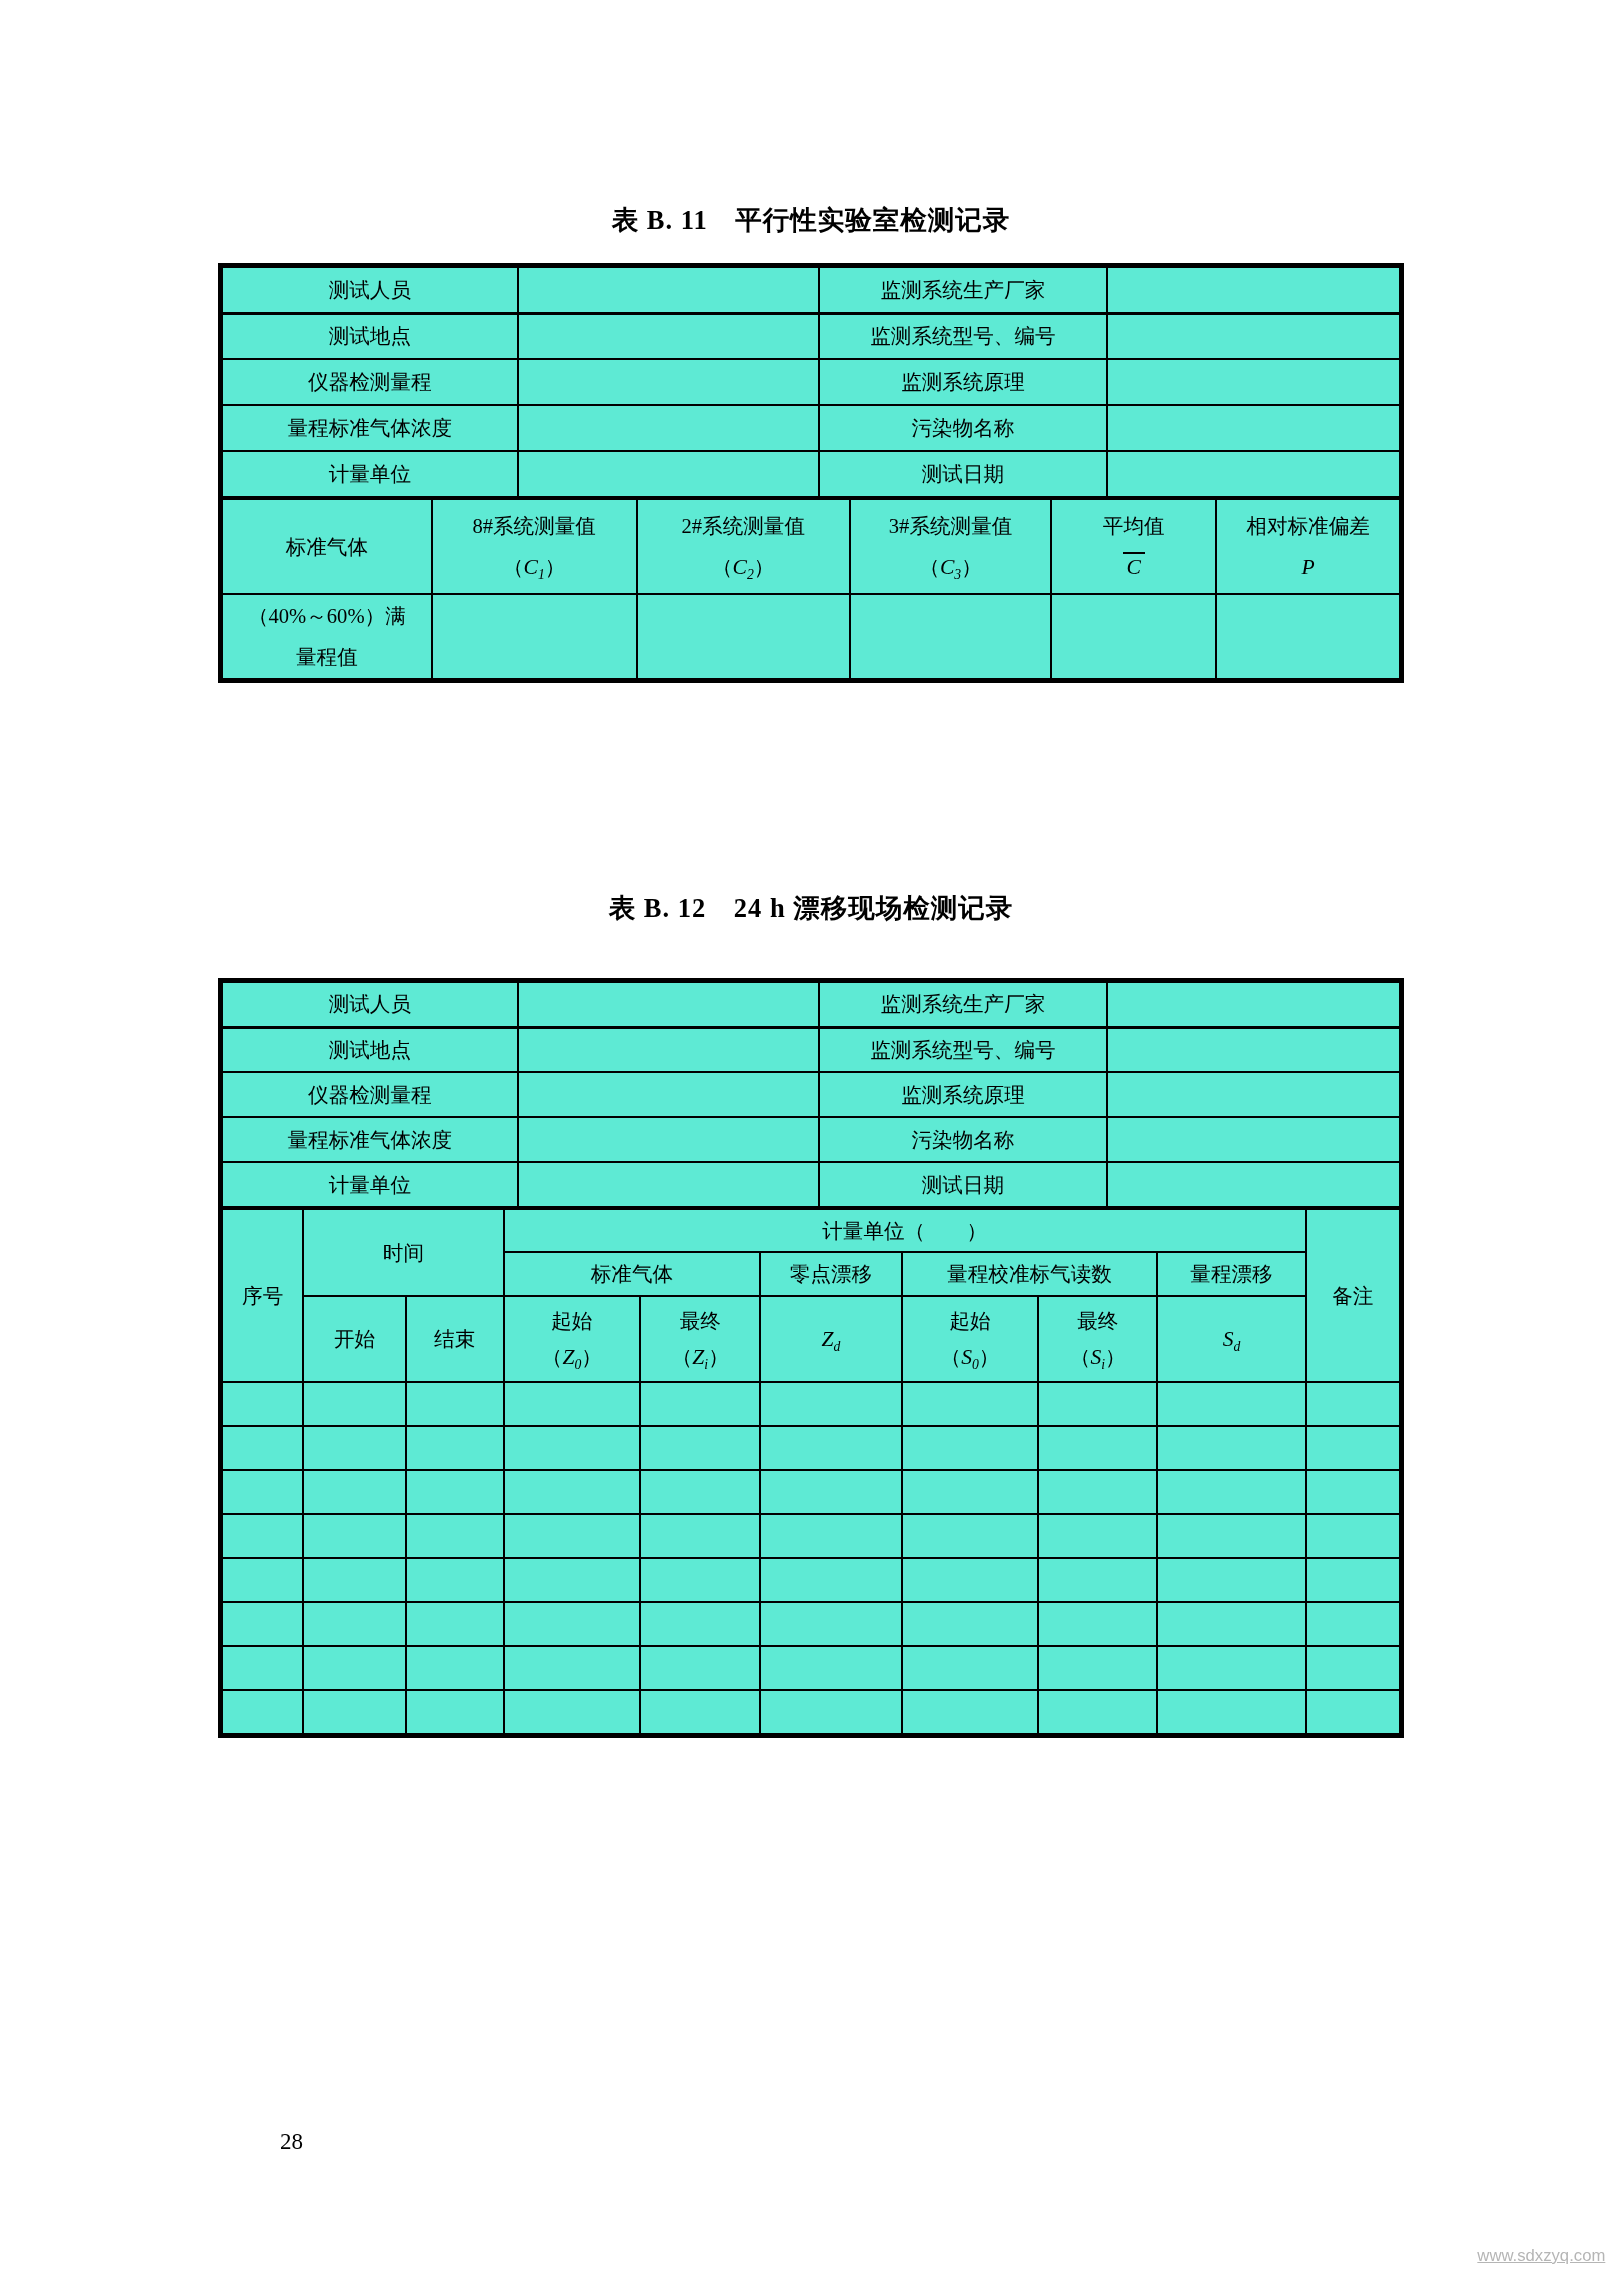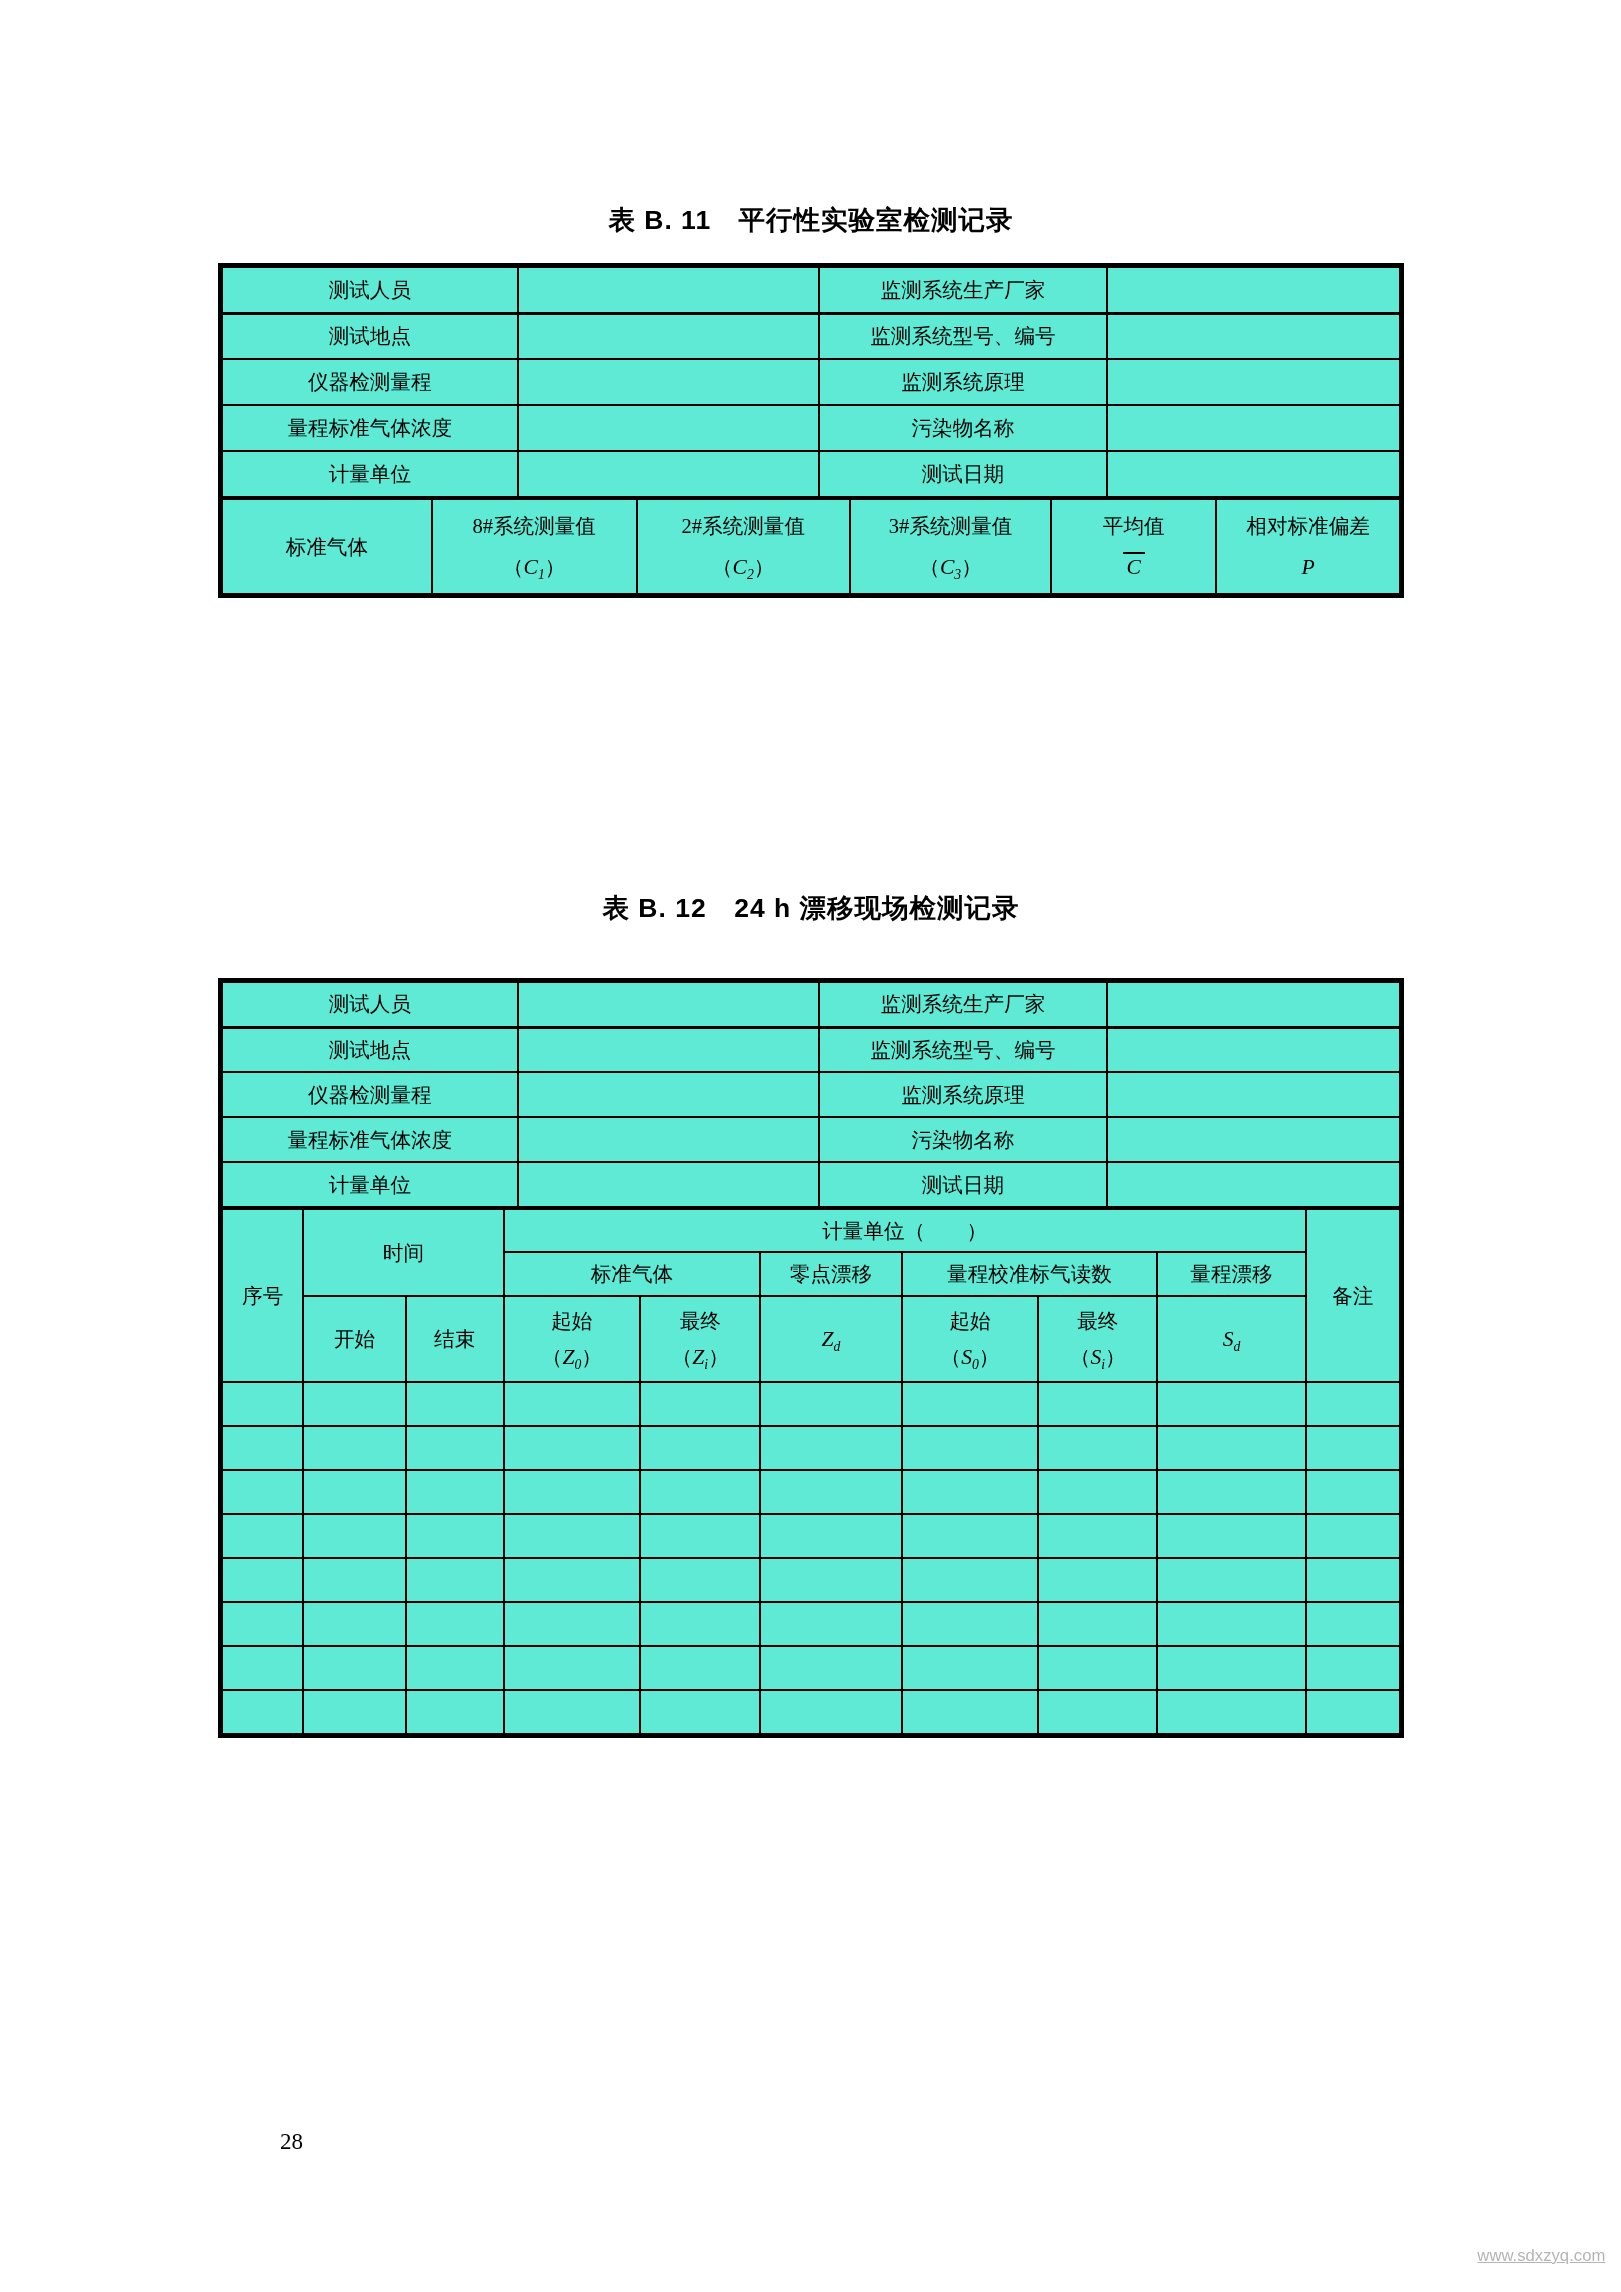--- a/index.html
+++ b/index.html
@@ -4,21 +4,21 @@
 <style>
   html,body { margin:0; padding:0; }
   body {
     width:1621px; height:2293px; position:relative;
     background:#ffffff; color:#000;
     font-family:"Liberation Serif","DejaVu Serif",serif;
   }
   .title {
     position:absolute; left:218px; width:1186px;
     text-align:center; font-weight:bold; font-size:26.5px;
-    font-family:Liberation Sans, sans-serif;
+    font-family:Liberation Serif, serif;
     letter-spacing:1px; white-space:pre;
   }
   .tblwrap {
     position:absolute; left:218px; width:1186px;
     border:3.9px solid #000; box-sizing:border-box; background:#5eead4;
   }
   table { width:100%; border-collapse:collapse; table-layout:fixed; }
   td {
     border:2px solid #000; padding:0; text-align:center; vertical-align:middle;
     font-size:20.6px; overflow:hidden;
@@ -115,20 +115,31 @@
             <div class="l"><span>（</span><i>C</i><sub>3</sub><span>）</span></div>
           </td>
           <td>
             <div class="l">平均值</div>
             <div class="l"><span class="ovl"><i>C</i></span></div>
           </td>
           <td>
             <div class="l">相对标准偏差</div>
             <div class="l"><i>P</i></div>
           </td>
+        </tr>
+        <tr style="height:85px">
+          <td>
+            <div class="l">（40%～60%）满</div>
+            <div class="l">量程值</div>
+          </td>
+          <td></td>
+          <td></td>
+          <td></td>
+          <td></td>
+          <td></td>
         </tr>
       </tbody>
     </table>
   </div>
 
   <div class="title" style="top:890px">表 B. 12　24 h 漂移现场检测记录</div>
 
   <div class="tblwrap" style="top:978px">
     <table>
       <colgroup>

